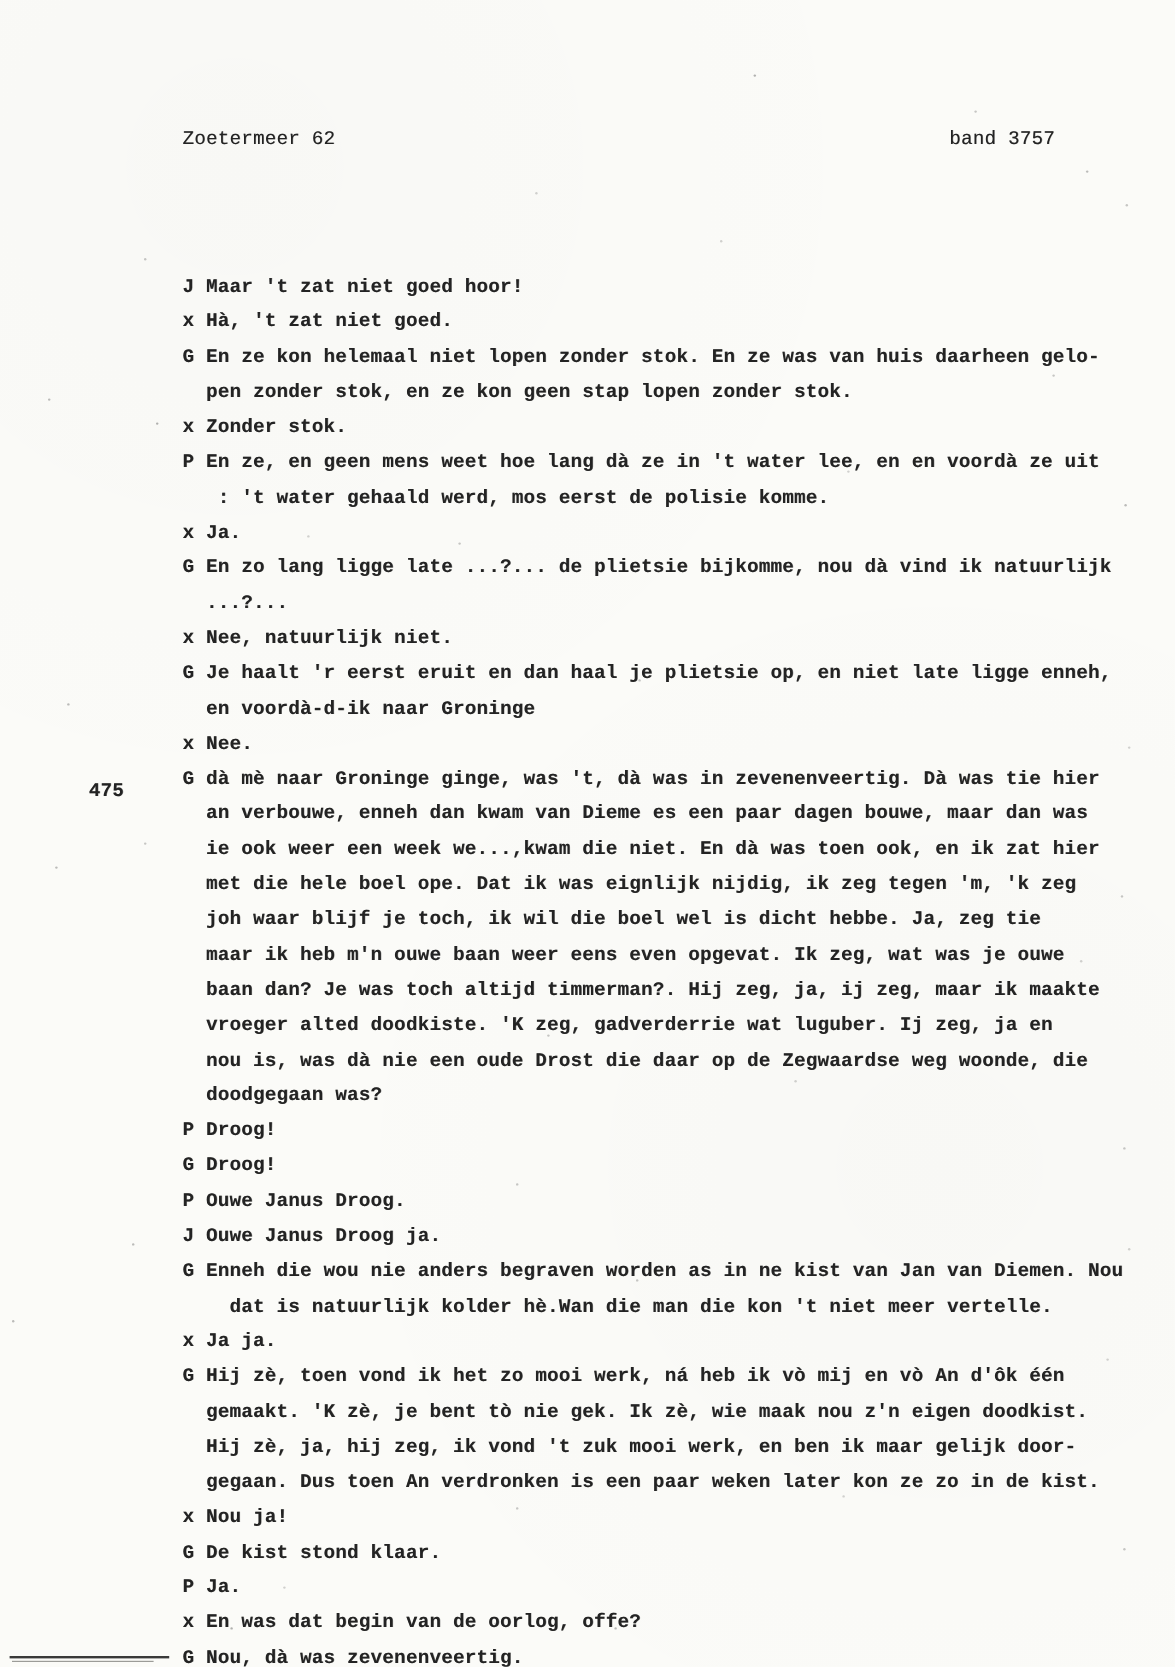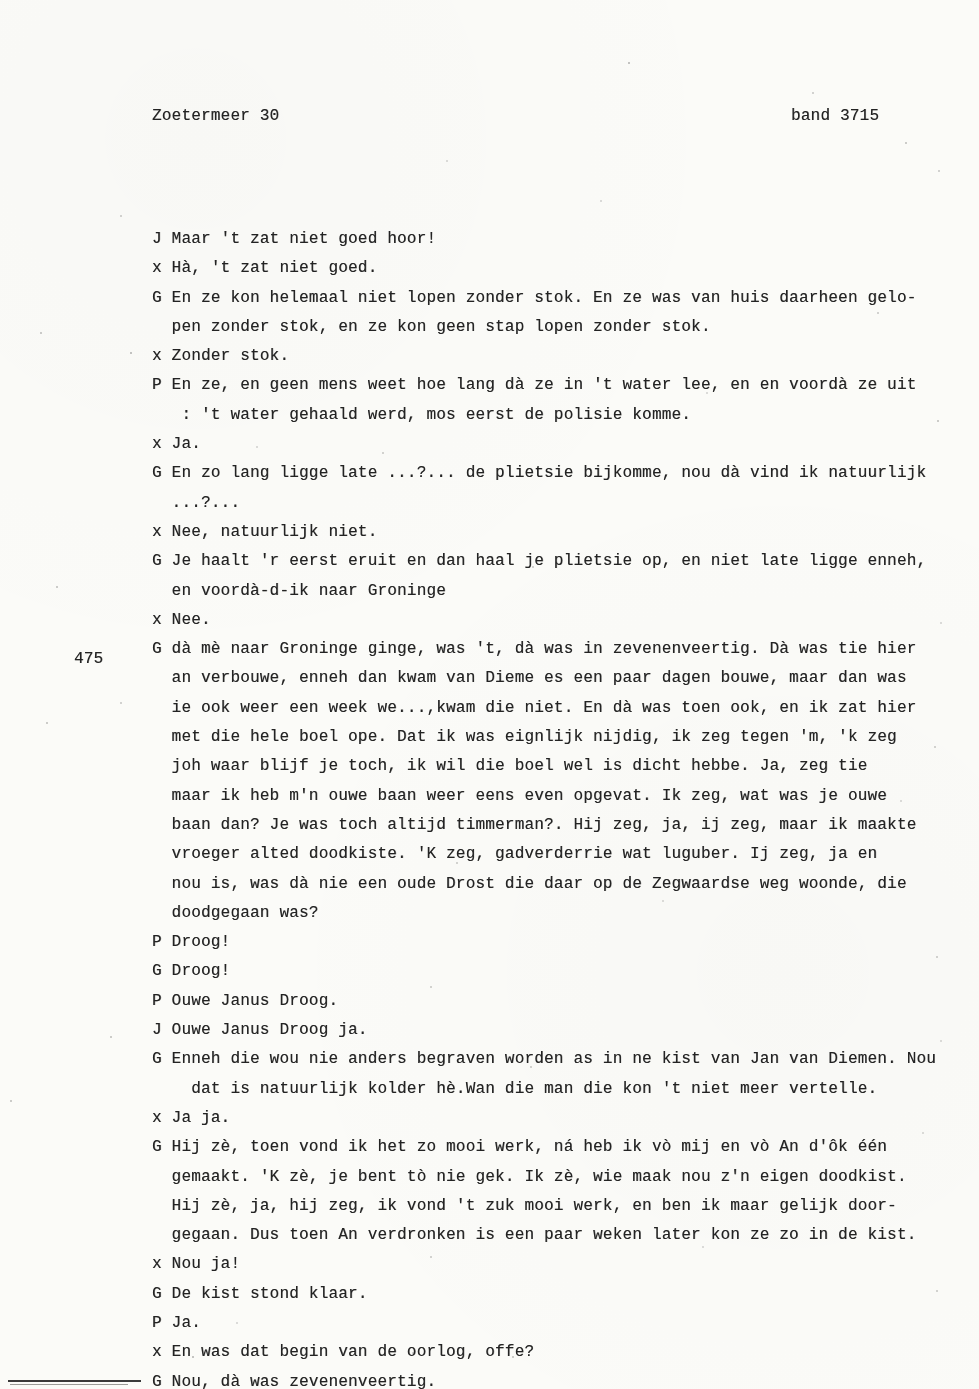--- a/index.html
+++ b/index.html
@@ -44,20 +44,21 @@
     position: absolute;
     left: 152px;
     top: 171px;
     width: 790px;
   }
   .line {
     position: relative;
     height: 29.3px;
     line-height: 29.3px;
     white-space: pre;
+    font-weight: bold;
   }
   .margin-num {
     position: absolute;
     left: -78px;
     top: 10px;
   }
   
   .speckles {
     position: absolute;
     top: 0; left: 0;
@@ -119,23 +120,23 @@
     height: 1px;
     background: #9c9c98;
   }
 </style>
 </head>
 <body>
 
 <div class="page">
   <div class="speckles"></div>
 
-  <span class="typed header-left">Zoetermeer 30</span>
+  <span class="typed header-left">Zoetermeer 62</span>
 
-  <span class="typed header-right">band 3715</span>
+  <span class="typed header-right">band 3757</span>
 
   <div class="dialogue typed">
     
   <div class="line"><span>J Maar 't zat niet goed hoor!</span></div><div class="line"><span>x Hà, 't zat niet goed.</span></div><div class="line"><span>G En ze kon helemaal niet lopen zonder stok. En ze was van huis daarheen gelo-</span></div><div class="line"><span>  pen zonder stok, en ze kon geen stap lopen zonder stok.</span></div><div class="line"><span>x Zonder stok.</span></div><div class="line"><span>P En ze, en geen mens weet hoe lang dà ze in 't water lee, en en voordà ze uit</span></div><div class="line"><span>   : 't water gehaald werd, mos eerst de polisie komme.</span></div><div class="line"><span>x Ja.</span></div><div class="line"><span>G En zo lang ligge late ...?... de plietsie bijkomme, nou dà vind ik natuurlijk</span></div><div class="line"><span>  ...?...</span></div><div class="line"><span>x Nee, natuurlijk niet.</span></div><div class="line"><span>G Je haalt 'r eerst eruit en dan haal je plietsie op, en niet late ligge enneh,</span></div><div class="line"><span>  en voordà-d-ik naar Groninge</span></div><div class="line"><span>x Nee.</span></div><div class="line"><span class="margin-num typed">475</span><span>G dà mè naar Groninge ginge, was 't, dà was in zevenenveertig. Dà was tie hier</span></div><div class="line"><span>  an verbouwe, enneh dan kwam van Dieme es een paar dagen bouwe, maar dan was</span></div><div class="line"><span>  ie ook weer een week we...,kwam die niet. En dà was toen ook, en ik zat hier</span></div><div class="line"><span>  met die hele boel ope. Dat ik was eignlijk nijdig, ik zeg tegen 'm, 'k zeg</span></div><div class="line"><span>  joh waar blijf je toch, ik wil die boel wel is dicht hebbe. Ja, zeg tie</span></div><div class="line"><span>  maar ik heb m'n ouwe baan weer eens even opgevat. Ik zeg, wat was je ouwe</span></div><div class="line"><span>  baan dan? Je was toch altijd timmerman?. Hij zeg, ja, ij zeg, maar ik maakte</span></div><div class="line"><span>  vroeger alted doodkiste. 'K zeg, gadverderrie wat luguber. Ij zeg, ja en</span></div><div class="line"><span>  nou is, was dà nie een oude Drost die daar op de Zegwaardse weg woonde, die</span></div><div class="line"><span>  doodgegaan was?</span></div><div class="line"><span>P Droog!</span></div><div class="line"><span>G Droog!</span></div><div class="line"><span>P Ouwe Janus Droog.</span></div><div class="line"><span>J Ouwe Janus Droog ja.</span></div><div class="line"><span>G Enneh die wou nie anders begraven worden as in ne kist van Jan van Diemen. Nou</span></div><div class="line"><span>    dat is natuurlijk kolder hè.Wan die man die kon 't niet meer vertelle.</span></div><div class="line"><span>x Ja ja.</span></div><div class="line"><span>G Hij zè, toen vond ik het zo mooi werk, ná heb ik vò mij en vò An d'ôk één</span></div><div class="line"><span>  gemaakt. 'K zè, je bent tò nie gek. Ik zè, wie maak nou z'n eigen doodkist.</span></div><div class="line"><span>  Hij zè, ja, hij zeg, ik vond 't zuk mooi werk, en ben ik maar gelijk door-</span></div><div class="line"><span>  gegaan. Dus toen An verdronken is een paar weken later kon ze zo in de kist.</span></div><div class="line"><span>x Nou ja!</span></div><div class="line"><span>G De kist stond klaar.</span></div><div class="line"><span>P Ja.</span></div><div class="line"><span>x En was dat begin van de oorlog, offe?</span></div><div class="line"><span>G Nou, dà was zevenenveertig.</span></div></div>
 
   <div class="bottom-mark-1"></div>
   <div class="bottom-mark-2"></div>
 </div>
 
 </body></html>

